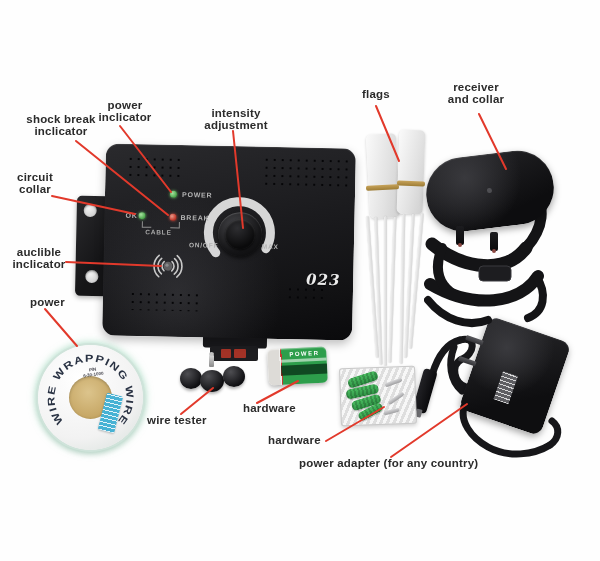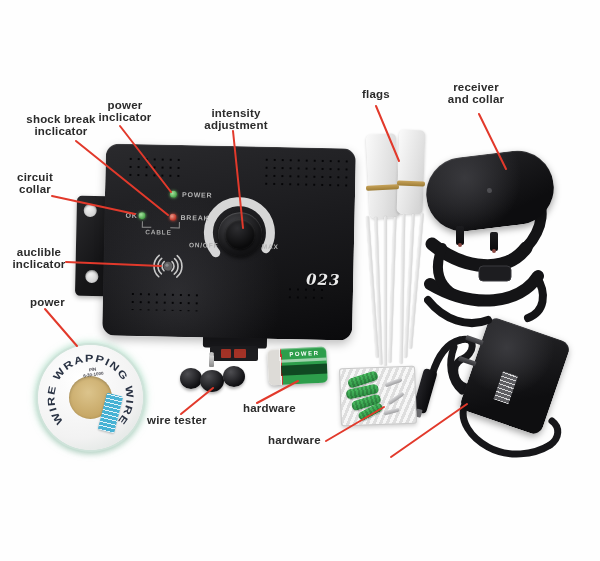--- a/index.html
+++ b/index.html
@@ -303,14 +303,15 @@
 inclicator</div>
   <div class="callout" style="left:193px;top:108px;width:86px;">intensity
 adjustment</div>
   <div class="callout" style="left:353px;top:89px;width:46px;">flags</div>
   <div class="callout" style="left:444px;top:82px;width:64px;">receiver
 and collar</div>
   <div class="callout ta-l" style="left:30px;top:297px;width:32px;">power</div>
   <div class="callout ta-l" style="left:147px;top:415px;width:78px;">wire tester</div>
   <div class="callout ta-l" style="left:243px;top:403px;width:48px;">hardware</div>
   <div class="callout ta-l" style="left:268px;top:435px;width:62px;">hardware</div>
+  <div class="callout ta-l" style="left:299px;top:458px;width:190px;">power adapter (for any country)</div>
 
 </div>
 
 </body></html>

